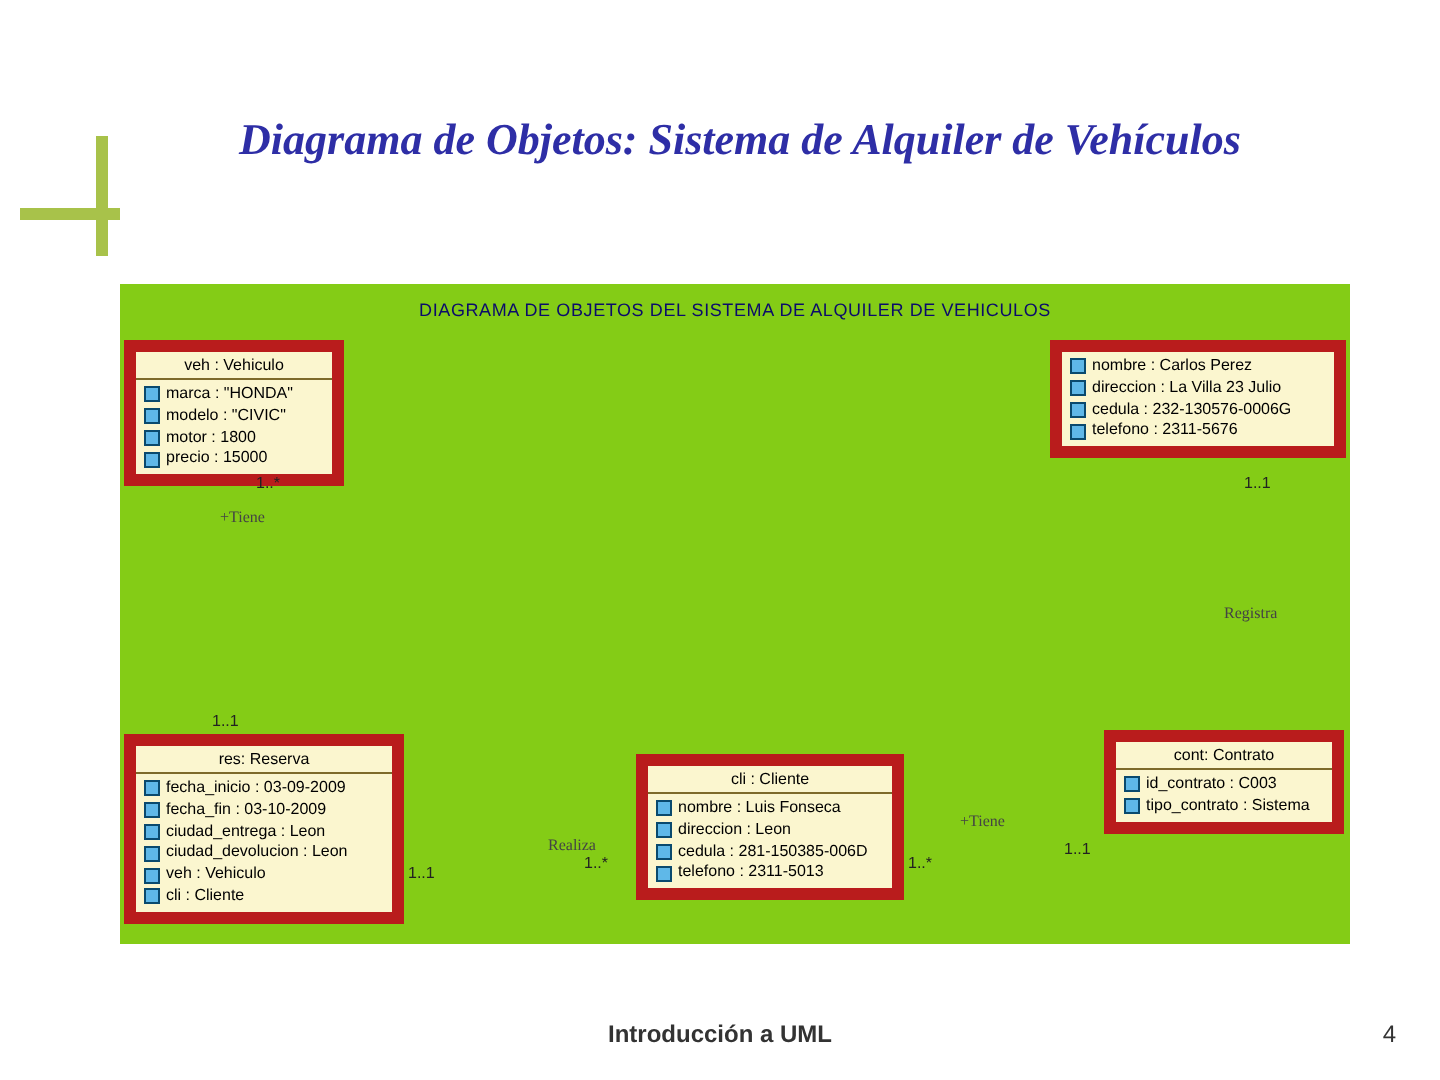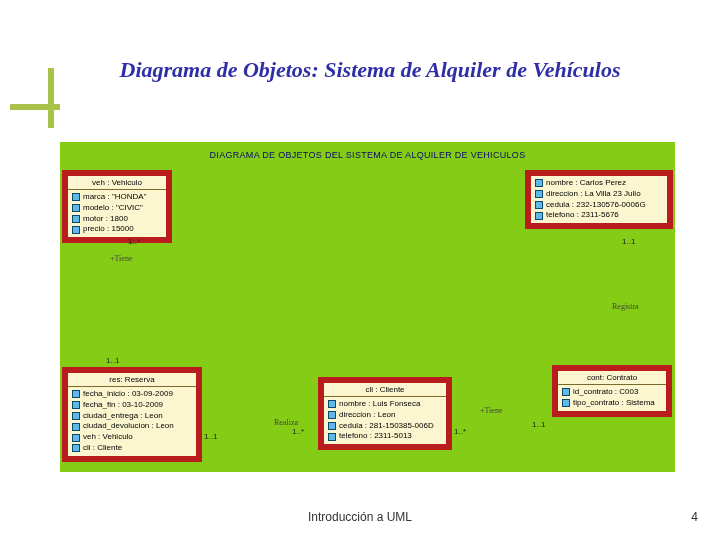--- a/index.html
+++ b/index.html
@@ -98,20 +98,21 @@
   }
   .footer {
     position: absolute;
     left: 0;
     right: 0;
     bottom: 16px;
     text-align: center;
     font-family: Verdana, Arial, sans-serif;
     font-size: 12px;
     color: #333;
+    font-weight: bold;
   }
   .page-num {
     position: absolute;
     right: 22px;
     bottom: 16px;
     font-family: Verdana, Arial, sans-serif;
     font-size: 12px;
     color: #333;
   }
 </style>

